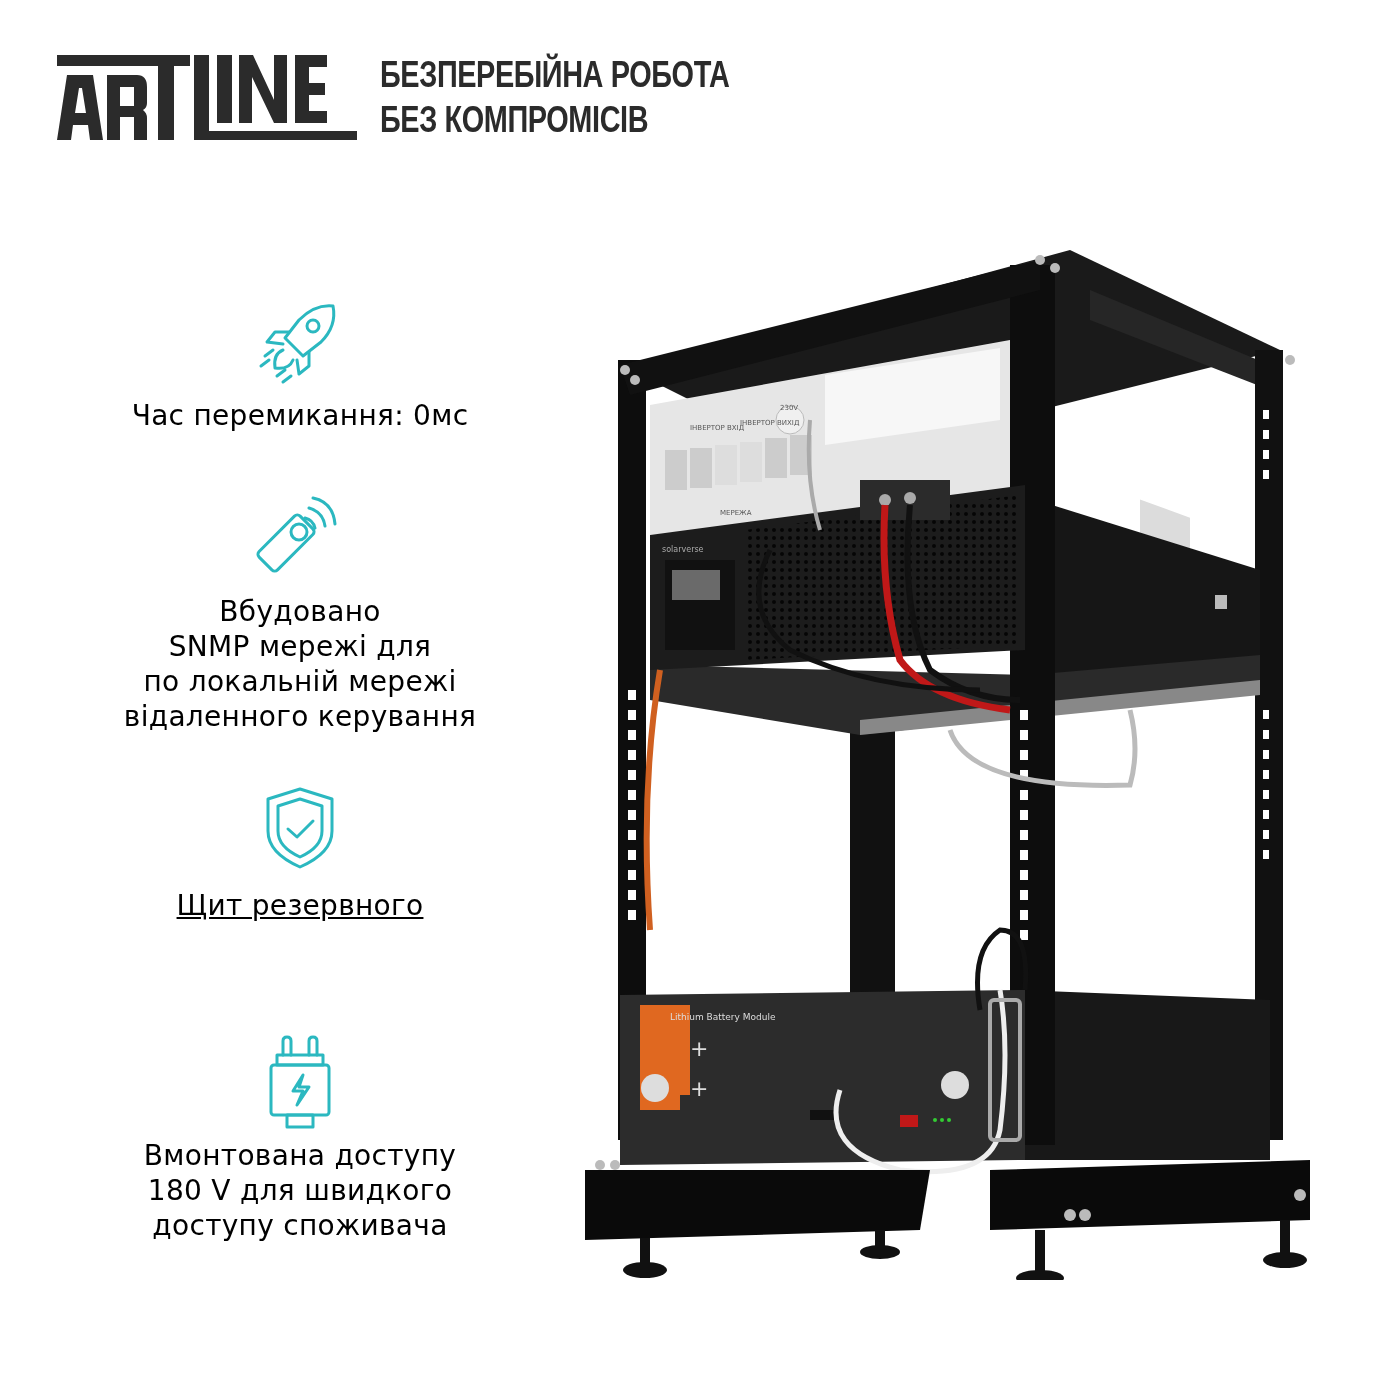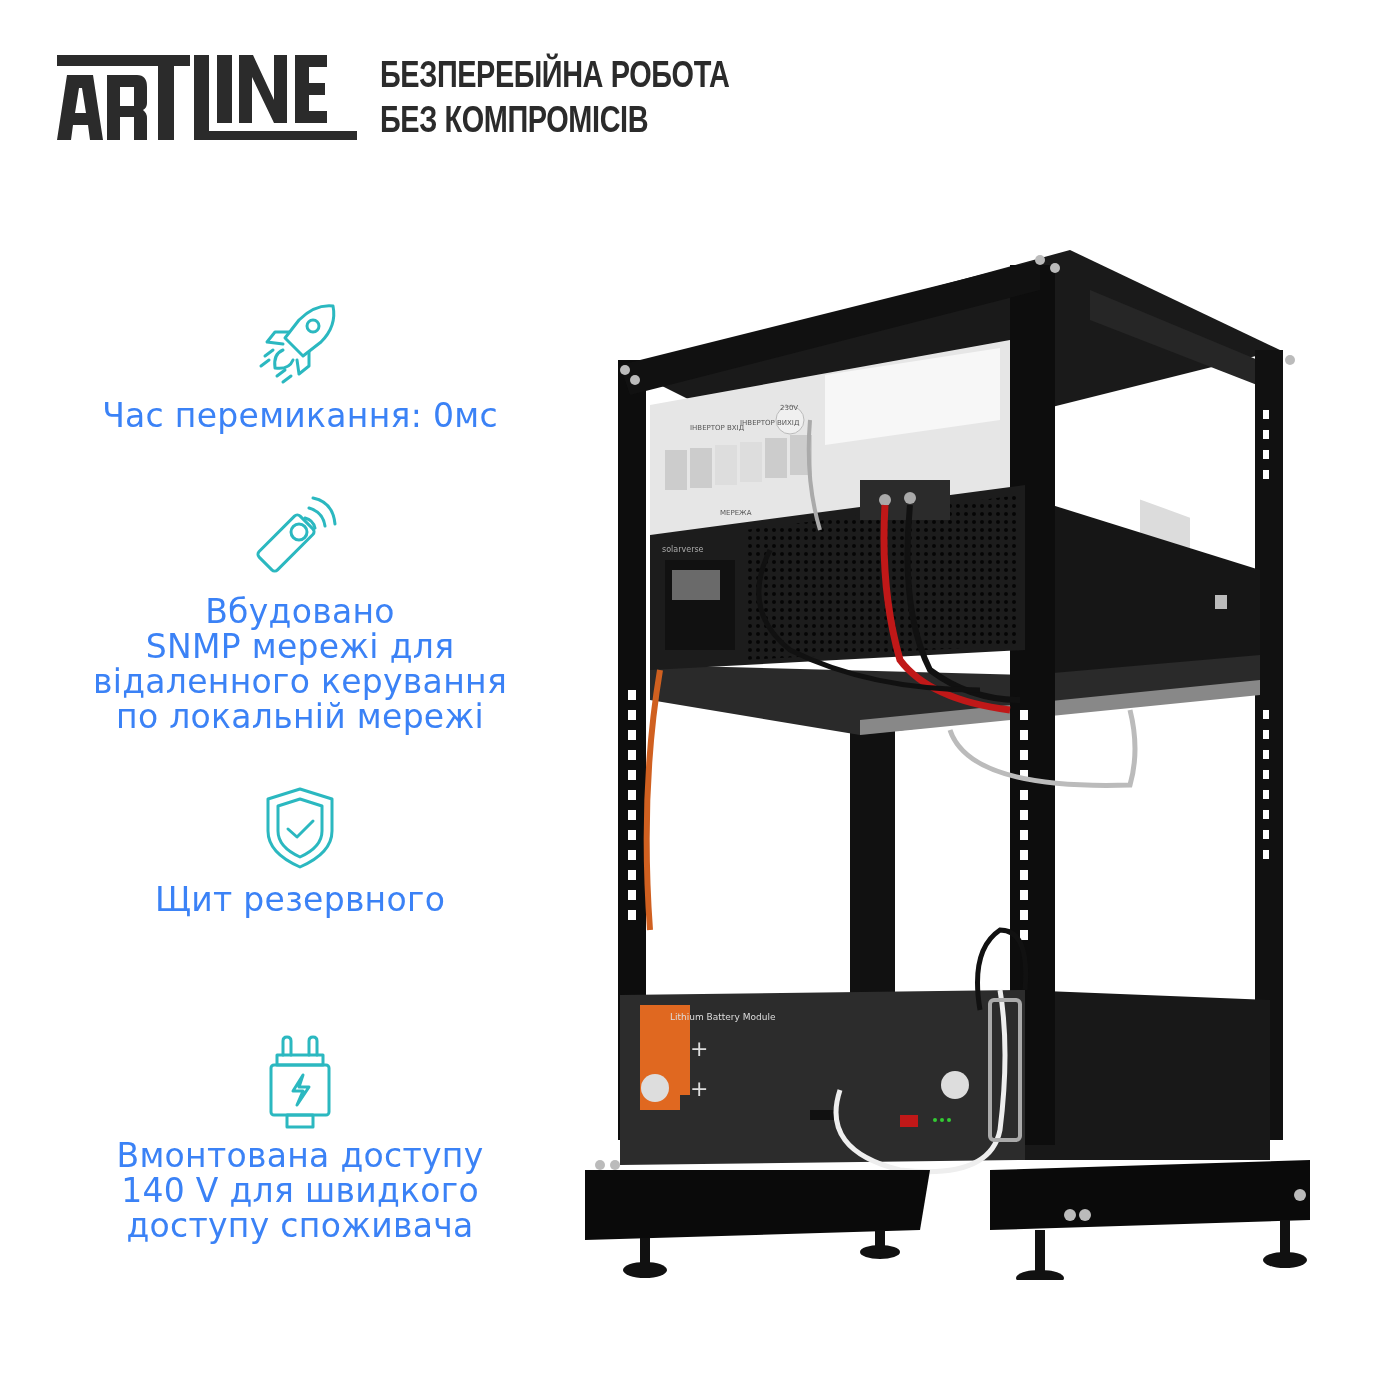--- a/index.html
+++ b/index.html
@@ -9,22 +9,22 @@
   
   .logo { position: absolute; left: 57px; top: 55px; width: 300px; height: 85px; }
   .tagline { position: absolute; left: 380px; top: 52px; font-family: "Liberation Sans", sans-serif;
              font-weight: bold; font-size: 37px; line-height: 45px; color: #2b2b2b;
              letter-spacing: -0.5px; transform: scaleX(0.78); transform-origin: left top; }
   .tagline div { white-space: nowrap; }
 
   
   .feature { position: absolute; left: 40px; width: 520px; text-align: center; }
   .feature .icon { display: block; margin: 0 auto; }
-  .feature .text { font-family: "DejaVu Sans", sans-serif; font-size: 33px; line-height: 35px;
-                   color: #3b82f6; letter-spacing: 0.3px; }
+  .feature .text { font-family: "DejaVu Sans", sans-serif; font-size: 28px; line-height: 35px;
+                   color: #000000; letter-spacing: 0.3px; }
   .feature .text div { white-space: nowrap; }
 
   
   .product { position: absolute; left: 570px; top: 230px; width: 780px; height: 1050px; }
 </style>
 </head>
 <body>
 
 <svg class="logo" viewBox="0 0 300 85">
   <g fill="#2b2b2b">
@@ -75,48 +75,48 @@
   <svg class="icon" width="90" height="90" viewBox="0 0 90 90" fill="none" stroke="#2bb8c0" stroke-width="3" stroke-linecap="round" stroke-linejoin="round">
     <rect x="18" y="26" width="26" height="58" rx="4" transform="rotate(45 31 55)"></rect>
     <circle cx="44" cy="44" r="8"></circle>
     <path d="M50 30 Q58 32 60 40"></path>
     <path d="M54 20 Q68 24 70 38"></path>
     <path d="M58 10 Q78 14 80 36"></path>
   </svg>
   <div class="text" style="margin-top:16px;">
     <div>Вбудовано</div>
     <div>SNMP мережі для</div>
+    <div>по локальній мережі</div>
     <div>відаленного керування</div>
-    <div>по локальній мережі</div>
   </div>
 </div>
 
 <div class="feature" style="top:785px;">
   <svg class="icon" width="80" height="85" viewBox="0 0 80 85" fill="none" stroke="#2bb8c0" stroke-width="3" stroke-linecap="round" stroke-linejoin="round">
     <path d="M40 4 L72 14 L72 46 Q72 68 40 82 Q8 68 8 46 L8 14 Z"></path>
     <path d="M40 14 L62 21 L62 46 Q62 62 40 72 Q18 62 18 46 L18 21 Z"></path>
     <path d="M28 44 L37 52 L53 36"></path>
   </svg>
-  <div class="text" style="margin-top:12px;">
+  <div class="text" style="margin-top:18px;text-decoration:underline;">
     <div>Щит резервного</div>
   </div>
 </div>
 
 <div class="feature" style="top:1035px;">
   <svg class="icon" width="70" height="95" viewBox="0 0 70 95" fill="none" stroke="#2bb8c0" stroke-width="3" stroke-linecap="round" stroke-linejoin="round">
     <path d="M18 20 L18 6 Q18 2 22 2 Q26 2 26 6 L26 20"></path>
     <path d="M44 20 L44 6 Q44 2 48 2 Q52 2 52 6 L52 20"></path>
     <rect x="12" y="20" width="46" height="10"></rect>
     <rect x="6" y="30" width="58" height="50" rx="3"></rect>
     <rect x="22" y="80" width="26" height="12"></rect>
     <path d="M38 40 L28 56 L38 56 L32 70 L44 52 L34 52 Z"></path>
   </svg>
   <div class="text" style="margin-top:8px;">
     <div>Вмонтована доступу</div>
-    <div>140 V для швидкого</div>
+    <div>180 V для швидкого</div>
     <div>доступу споживача</div>
   </div>
 </div>
 
 <svg class="product" viewBox="0 0 780 1050">
 
   <path d="M60 140 L500 20 L710 120 L250 235 Z" fill="#1a1a1a"></path>
   <path d="M520 60 L700 135 L700 160 L520 90 Z" fill="#262626"></path>
 
   <rect x="570" y="62" width="50" height="40" fill="#dcdcdc" transform="skewY(20)"></rect>

